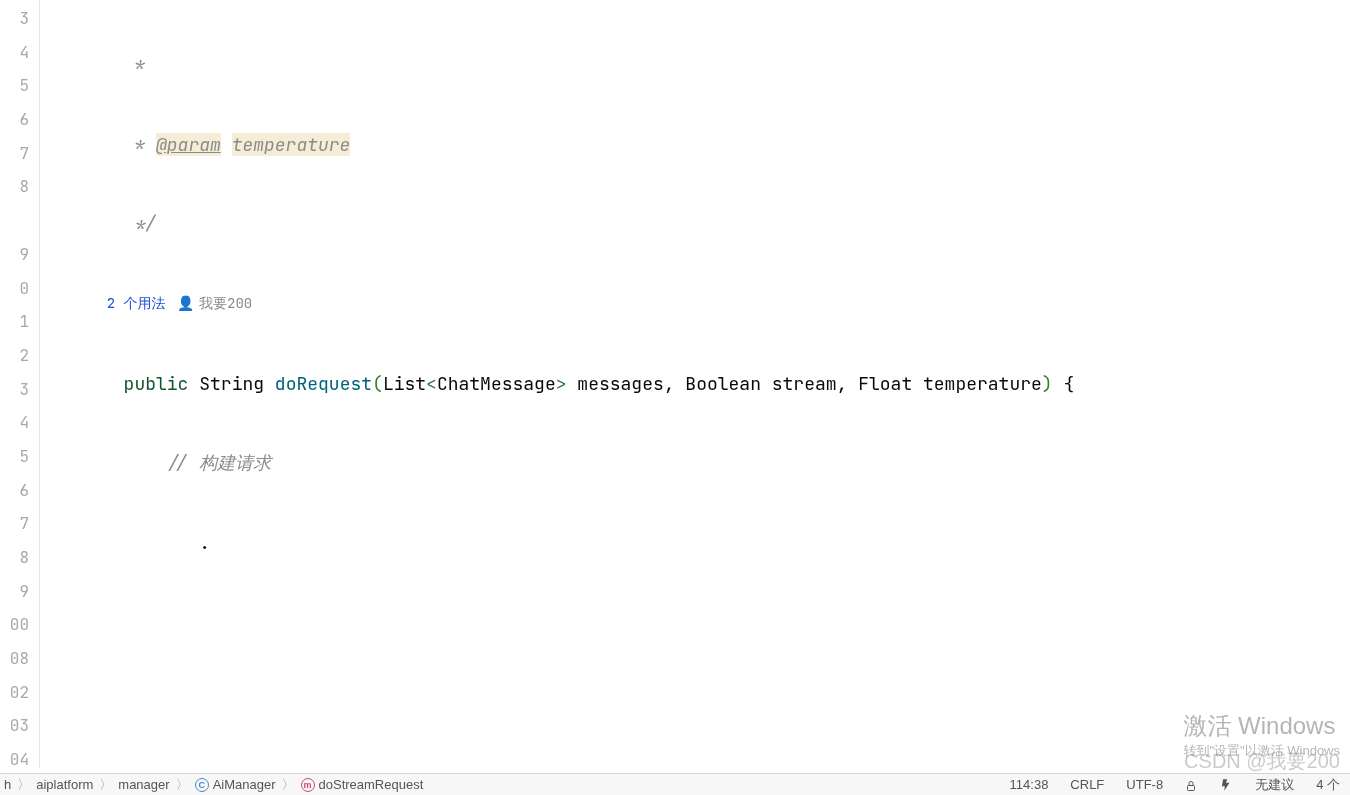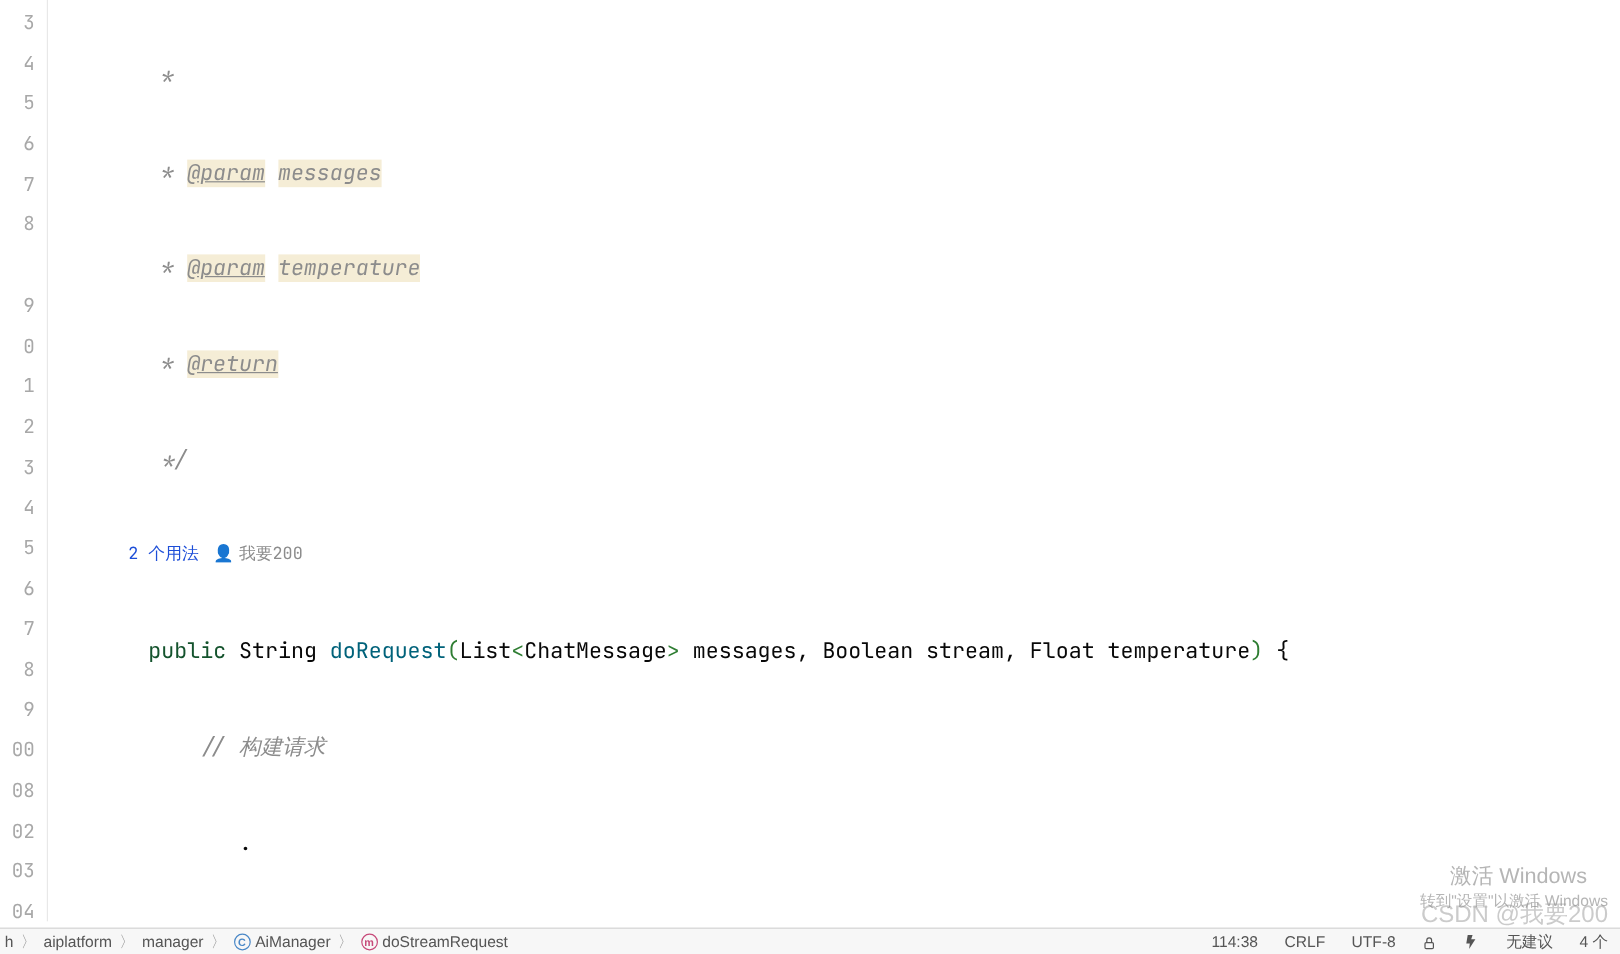--- a/index.html
+++ b/index.html
@@ -67,21 +67,21 @@
     .brace { color: #080808; }
     .watermark {
       position: absolute;
       right: 10px;
       bottom: 35px;
       color: #b5b5b5;
       font-family: 'Segoe UI', sans-serif;
       pointer-events: none;
       text-align: left;
     }
-    .watermark .wm1 { font-size: 18px; margin-left: 25px; }
+    .watermark .wm1 { font-size: 24px; }
     .watermark .wm2 { font-size: 13px; }
     .csdn-watermark {
       position: absolute;
       right: 10px;
       bottom: 20px;
       color: rgba(140,140,140,0.45);
       font-size: 20px;
       font-family: sans-serif;
       pointer-events: none;
     }
@@ -169,23 +169,21 @@
     <div class="ln">9</div>
     <div class="ln">00</div>
     <div class="ln">08</div>
     <div class="ln">02</div>
     <div class="ln">03</div>
     <div class="ln">04</div>
   </div>
 
   <div class="code-area">
     <div class="line"><span class="comment">        </span><span class="comment">*</span></div>
-    <div class="line"><span class="comment">        * </span><span class="doctag doctag-hl">@param</span><span class="comment"> </span><span class="comment param-hl">messages</span></div>
     <div class="line"><span class="comment">        * </span><span class="doctag doctag-hl">@param</span><span class="comment"> </span><span class="comment param-hl">temperature</span></div>
-    <div class="line"><span class="comment">        * </span><span class="doctag doctag-hl">@return</span></div>
     <div class="line"><span class="comment">        </span><span class="comment">*/</span></div>
     <div class="hints-line">       <span class="usage-hint">2 个用法</span><span class="author-icon">👤</span><span class="author-name">我要200</span></div>
     <div class="line">       <span class="keyword">public</span> <span class="type">String</span> <span class="method-def">doRequest</span><span class="green-paren">(</span><span class="type">List</span><span class="green-paren">&lt;</span><span class="type">ChatMessage</span><span class="green-paren">&gt;</span> <span>messages</span>, <span class="type">Boolean</span> <span>stream</span>, <span class="type">Float</span> <span>temperature</span><span class="green-paren">)</span> <span class="brace">{</span></div>
     <div class="line">           <span class="comment-cn">// 构建请求</span></div>
     <div class="line">              .</div>
     
     
     
     
     

